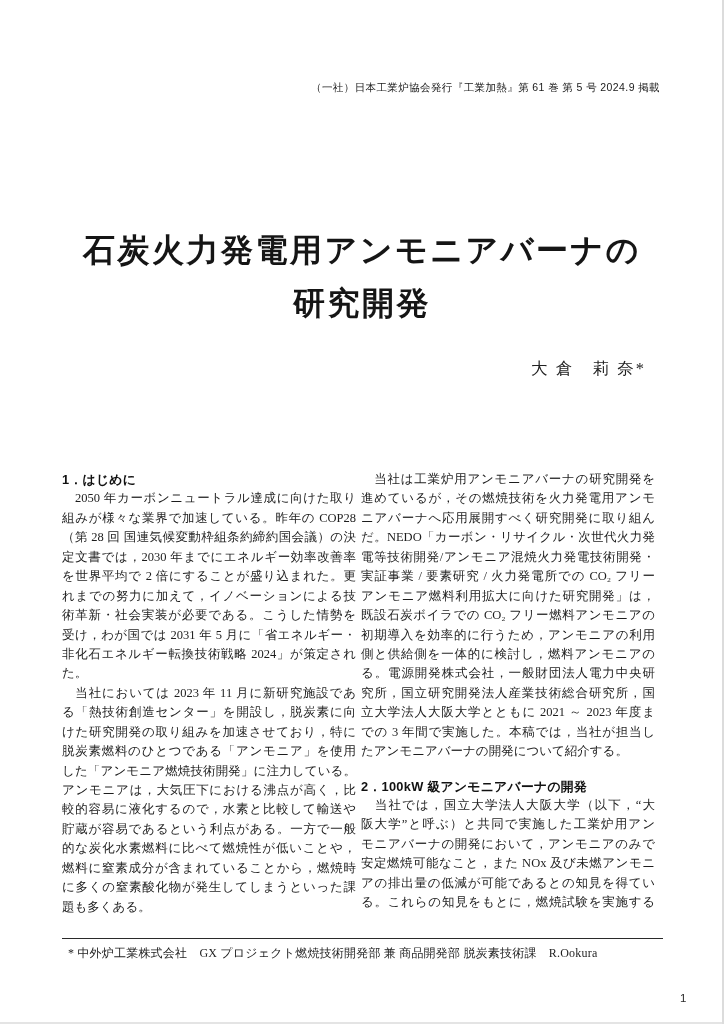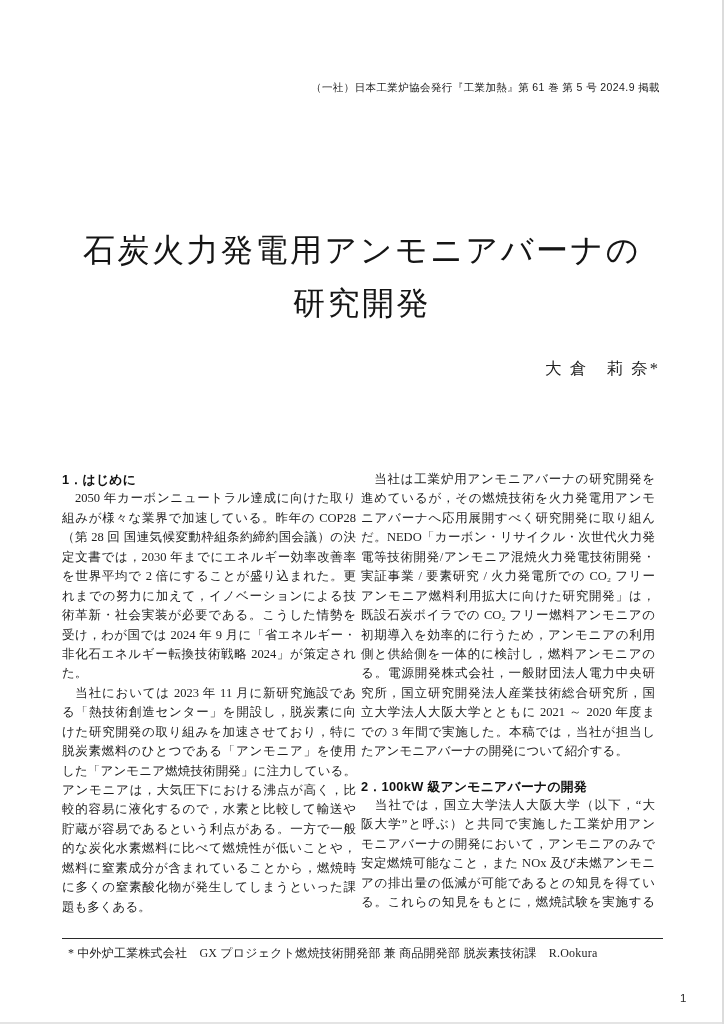--- a/index.html
+++ b/index.html
@@ -23,26 +23,26 @@
     letter-spacing:0.4px;
     color:#1a1a1a;
   }
   .title-block {
     position:absolute;
     top:224px; left:0; width:724px;
     text-align:center;
     font-size:32px;
     line-height:53px;
     letter-spacing:2.5px;
-    font-weight:400;
+    font-weight:700;
     color:#151515;
   }
   .author-line {
     position:absolute;
-    top:358px; left:0; right:64px;
+    top:358px; left:0; right:78px;
     text-align:right;
     font-size:16.5px;
     letter-spacing:2px;
     color:#222;
   }
   .columns {
     position:absolute;
     top:470px; left:62px;
     width:601px;
     display:flex;
@@ -111,21 +111,21 @@
     <div class="col">
       <div class="sec-heading">1．はじめに</div>
       <div class="para">
           <div class="tline">　2050 年カーボンニュートラル達成に向けた取り</div>
           <div class="tline">組みが様々な業界で加速している。昨年の COP28</div>
           <div class="tline">（第 28 回 国連気候変動枠組条約締約国会議）の決</div>
           <div class="tline">定文書では，2030 年までにエネルギー効率改善率</div>
           <div class="tline">を世界平均で 2 倍にすることが盛り込まれた。更</div>
           <div class="tline">れまでの努力に加えて，イノベーションによる技</div>
           <div class="tline">術革新・社会実装が必要である。こうした情勢を</div>
-          <div class="tline">受け，わが国では 2024 年 9 月に「省エネルギー・</div>
+          <div class="tline">受け，わが国では 2031 年 5 月に「省エネルギー・</div>
           <div class="tline">非化石エネルギー転換技術戦略 2024」が策定され</div>
           <div class="tline tline-last">た。</div>
         </div>
       <div class="para">
           <div class="tline">　当社においては 2023 年 11 月に新研究施設であ</div>
           <div class="tline">る「熱技術創造センター」を開設し，脱炭素に向</div>
           <div class="tline">けた研究開発の取り組みを加速させており，特に</div>
           <div class="tline">脱炭素燃料のひとつである「アンモニア」を使用</div>
           <div class="tline">した「アンモニア燃焼技術開発」に注力している。</div>
           <div class="tline">アンモニアは，大気圧下における沸点が高く，比</div>
@@ -145,21 +145,21 @@
           <div class="tline">ニアバーナへ応用展開すべく研究開発に取り組ん</div>
           <div class="tline">だ。NEDO「カーボン・リサイクル・次世代火力発</div>
           <div class="tline">電等技術開発/アンモニア混焼火力発電技術開発・</div>
           <div class="tline">実証事業 / 要素研究 / 火力発電所での CO₂ フリー</div>
           <div class="tline">アンモニア燃料利用拡大に向けた研究開発」は，</div>
           <div class="tline">既設石炭ボイラでの CO₂ フリー燃料アンモニアの</div>
           <div class="tline">初期導入を効率的に行うため，アンモニアの利用</div>
           <div class="tline">側と供給側を一体的に検討し，燃料アンモニアの</div>
           <div class="tline">る。電源開発株式会社，一般財団法人電力中央研</div>
           <div class="tline">究所，国立研究開発法人産業技術総合研究所，国</div>
-          <div class="tline">立大学法人大阪大学とともに 2021 ～ 2020 年度ま</div>
+          <div class="tline">立大学法人大阪大学とともに 2021 ～ 2023 年度ま</div>
           <div class="tline">での 3 年間で実施した。本稿では，当社が担当し</div>
           <div class="tline tline-last">たアンモニアバーナの開発について紹介する。</div>
         </div>
       <div class="sec-heading spaced">2．100kW 級アンモニアバーナの開発</div>
       <div class="para">
           <div class="tline">　当社では，国立大学法人大阪大学（以下，“大</div>
           <div class="tline">阪大学”と呼ぶ）と共同で実施した工業炉用アン</div>
           <div class="tline">モニアバーナの開発において，アンモニアのみで</div>
           <div class="tline">安定燃焼可能なこと，また NOx 及び未燃アンモニ</div>
           <div class="tline">アの排出量の低減が可能であるとの知見を得てい</div>

